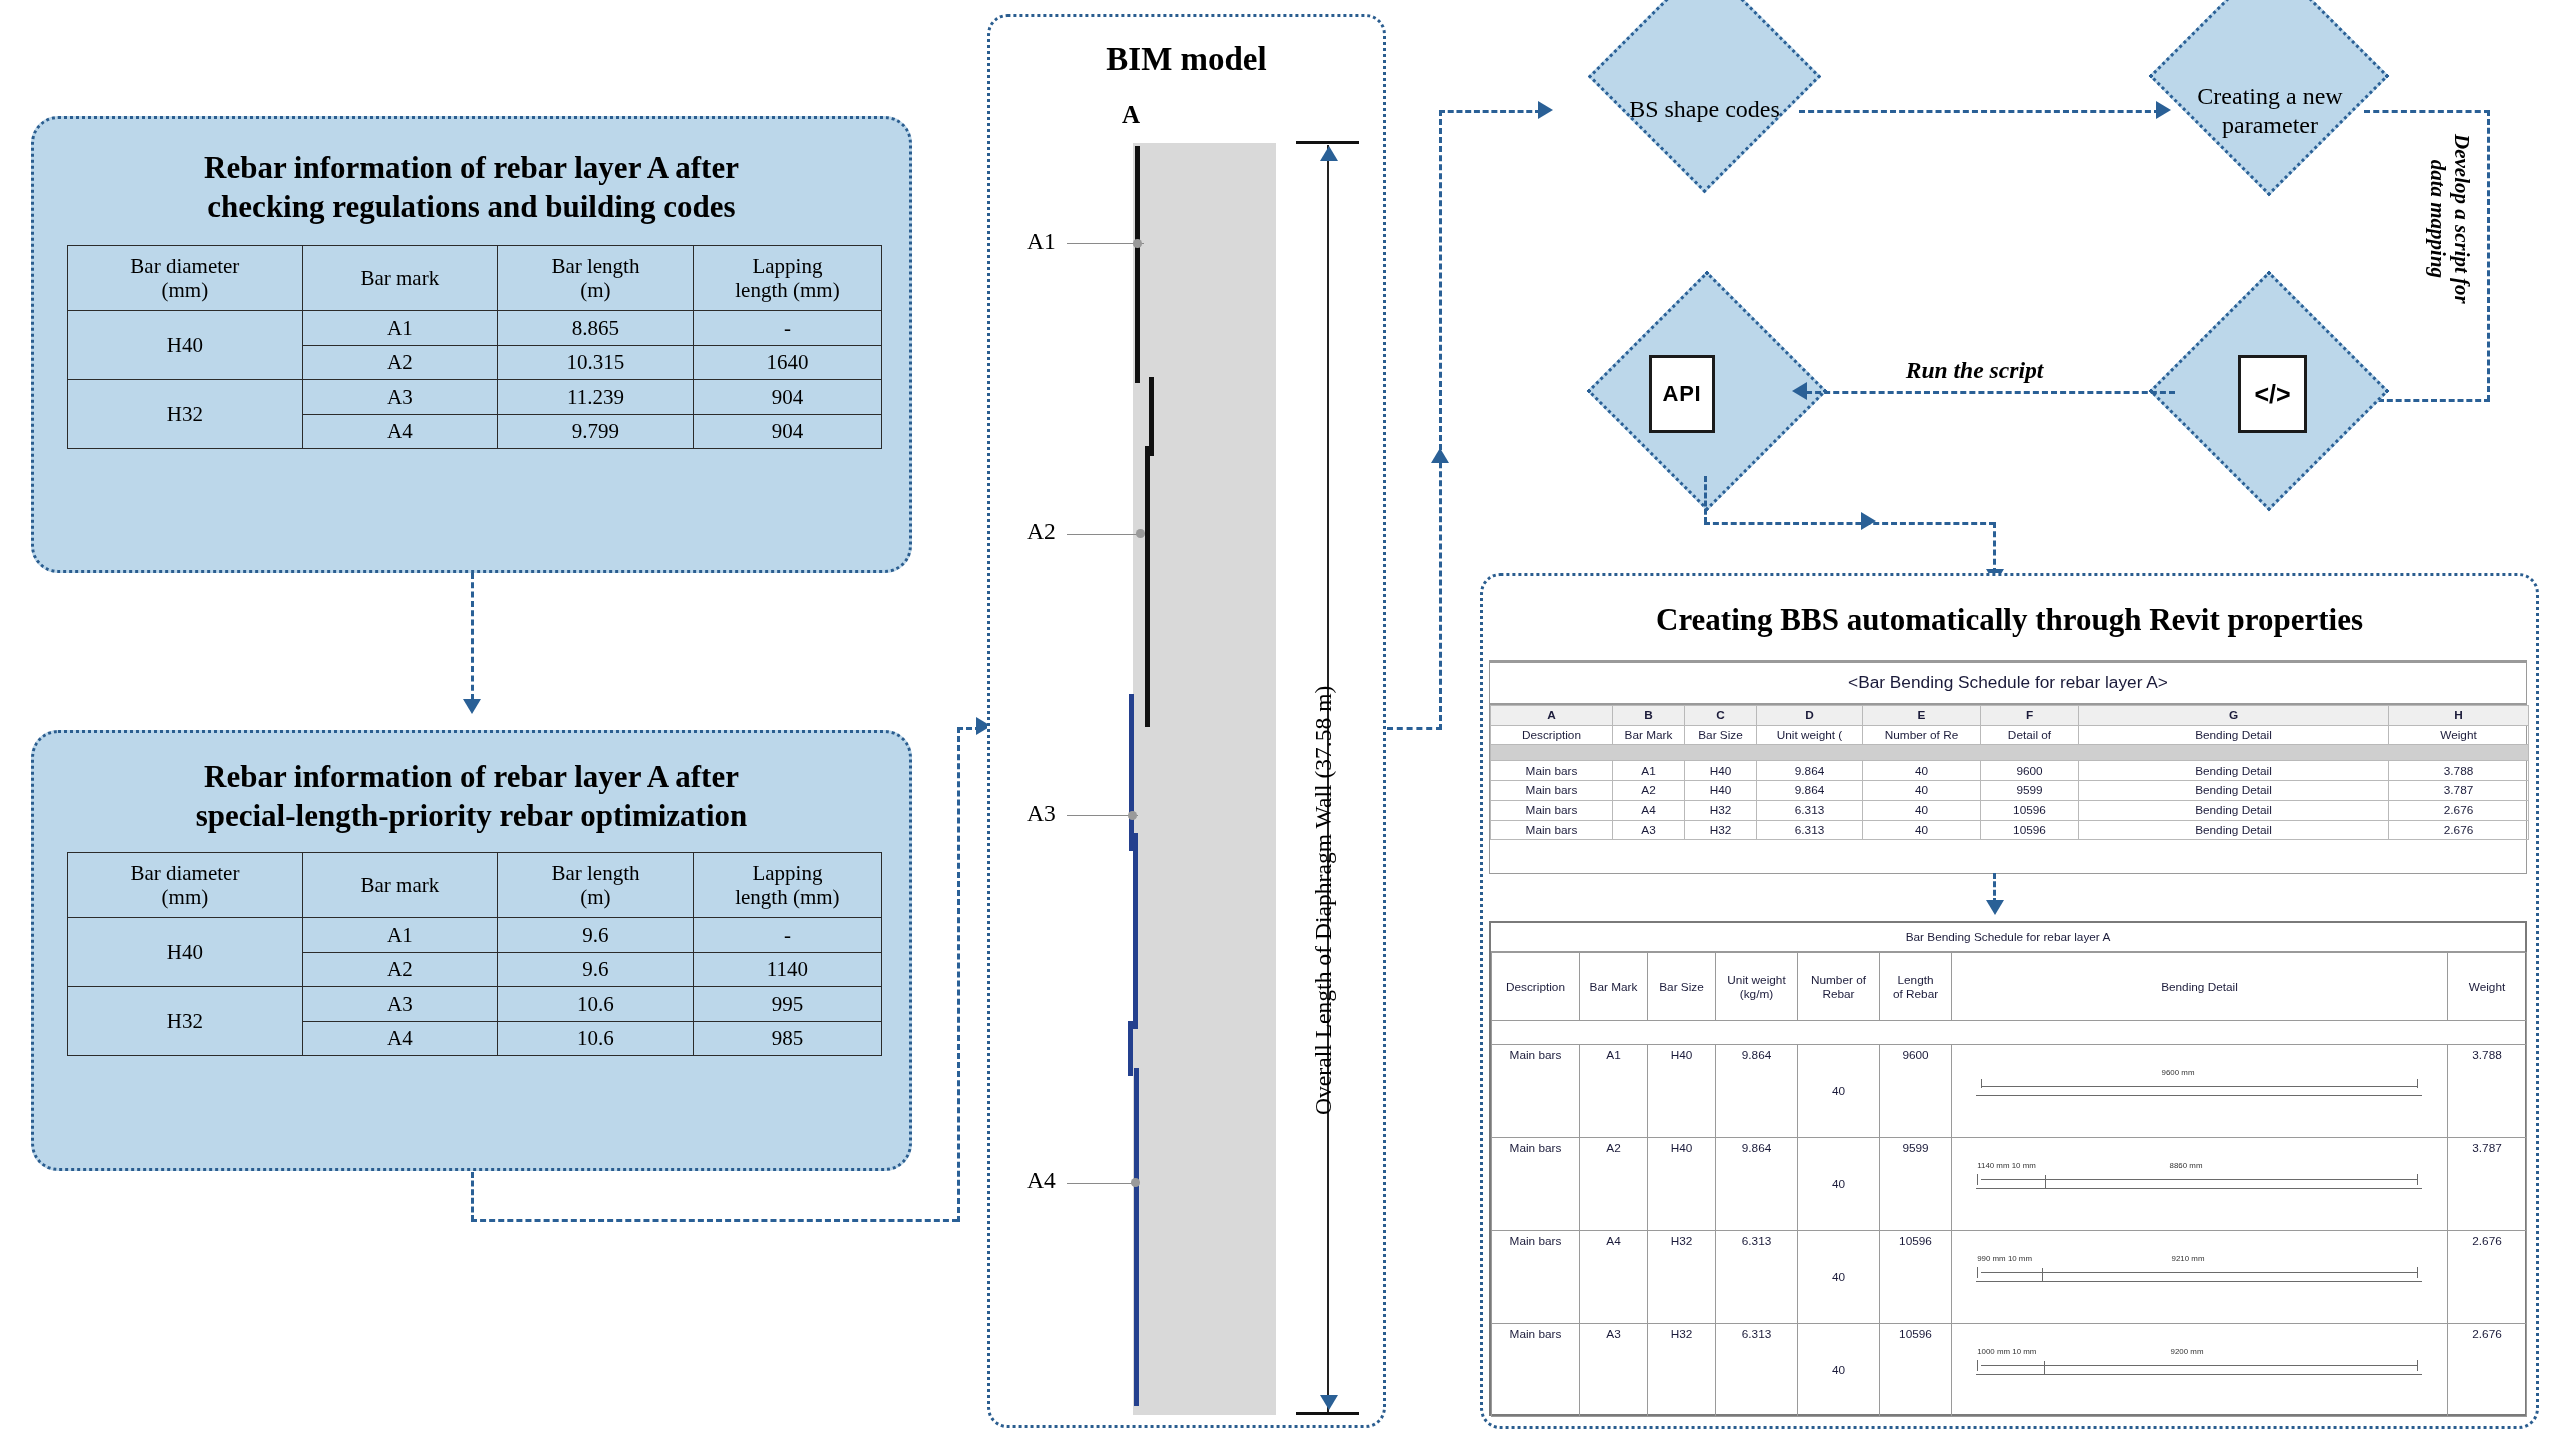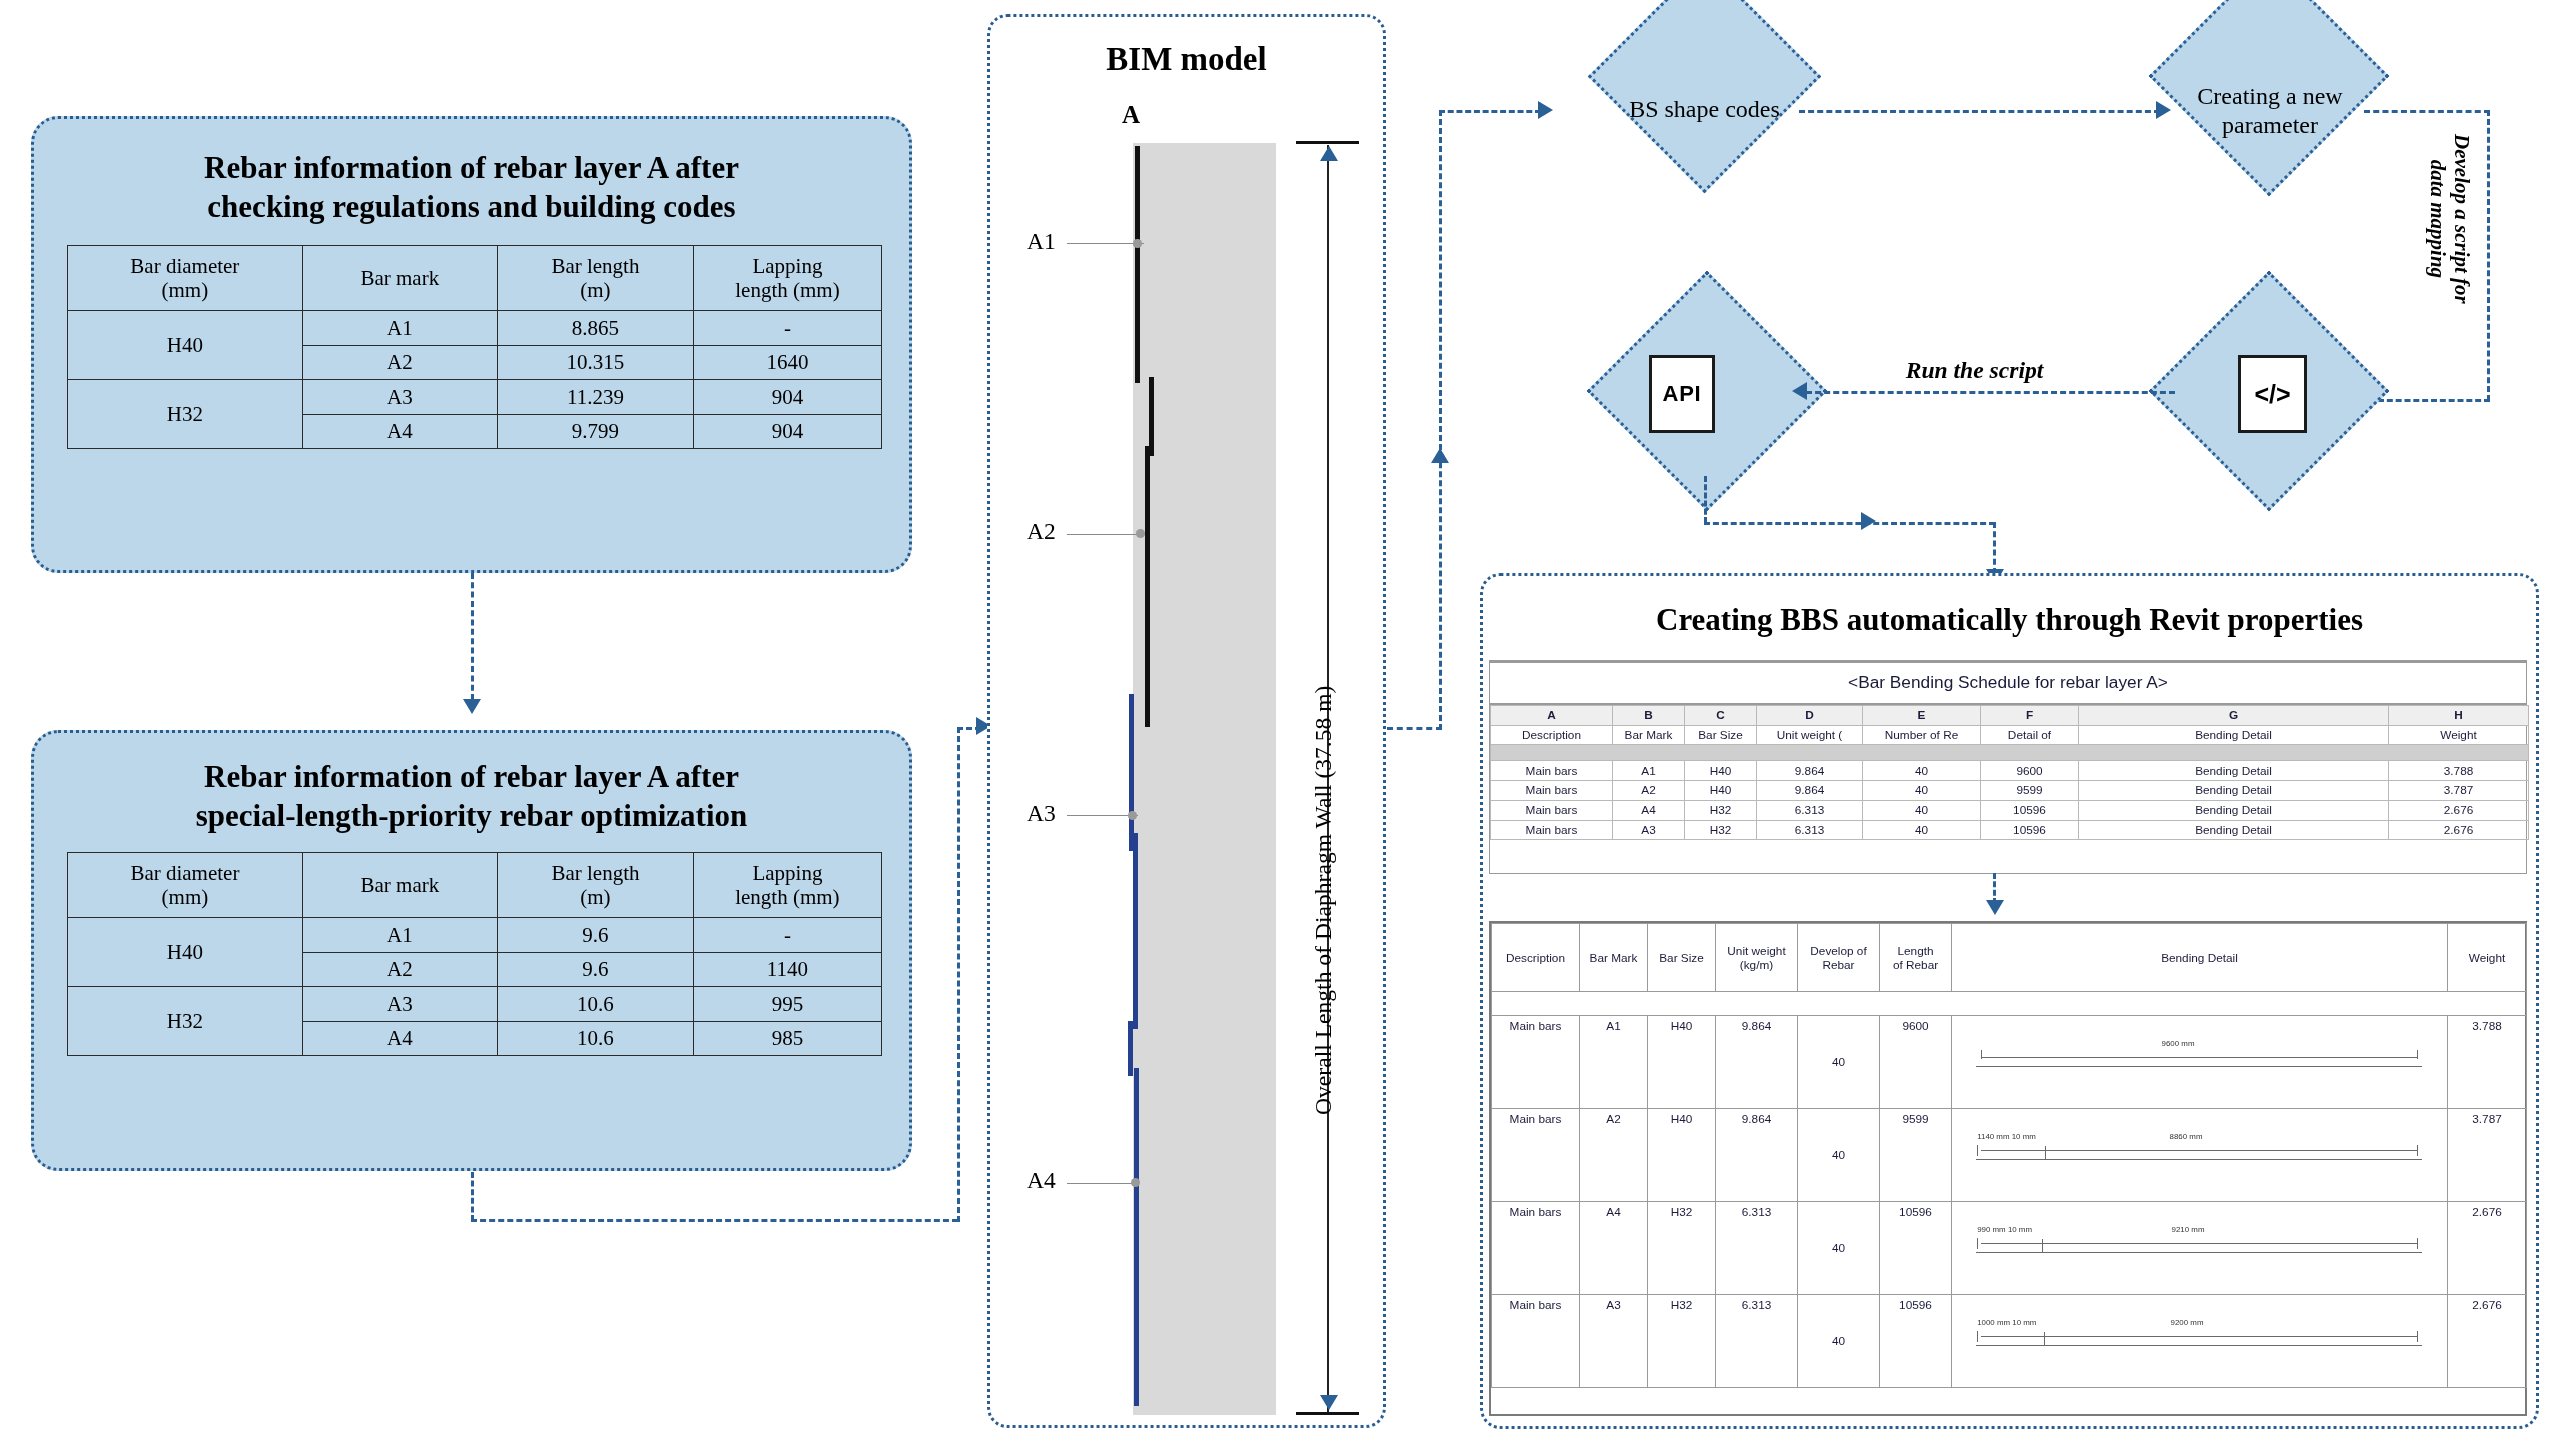--- a/index.html
+++ b/index.html
@@ -360,20 +360,21 @@
       <td>2.676</td>
     </tr>
   </tbody>
     </table>
 </div>
 
 <div class="dash-v" style="left:1993px;top:873px;height:31px;"></div>
 <div class="arrow arrow-d" style="left:1986px;top:900px;"></div>
 
 <div class="sched2" style="left:1489px;top:921px;width:1038px;height:495px;">
+  <div class="rev2-title" style="border-bottom:1.6px solid #9a9a9a;">Bar Bending Schedule for rebar layer A</div>
   <table class="rev2">
     <colgroup>
       <col style="width:88px">
         <col style="width:68px">
         <col style="width:68px">
       <col style="width:82px">
         <col style="width:82px">
         <col style="width:72px">
       <col style="width:496px">
         <col style="width:79px">
@@ -381,21 +382,21 @@
     <tbody>
         <tr style="height:68px;">
       <td>Description</td>
       <td>Bar Mark</td>
       <td>Bar Size</td>
       <td>
         <span>Unit weight</span><br>
         <span>(kg/m)</span>
       </td>
       <td>
-        <span>Develop of</span><br>
+        <span>Number of</span><br>
         <span>Rebar</span>
       </td>
       <td>
         <span>Length</span><br>
         <span>of Rebar</span>
       </td>
       <td>Bending Detail</td>
       <td>Weight</td>
     </tr>
     <tr style="height:23.6px;">

